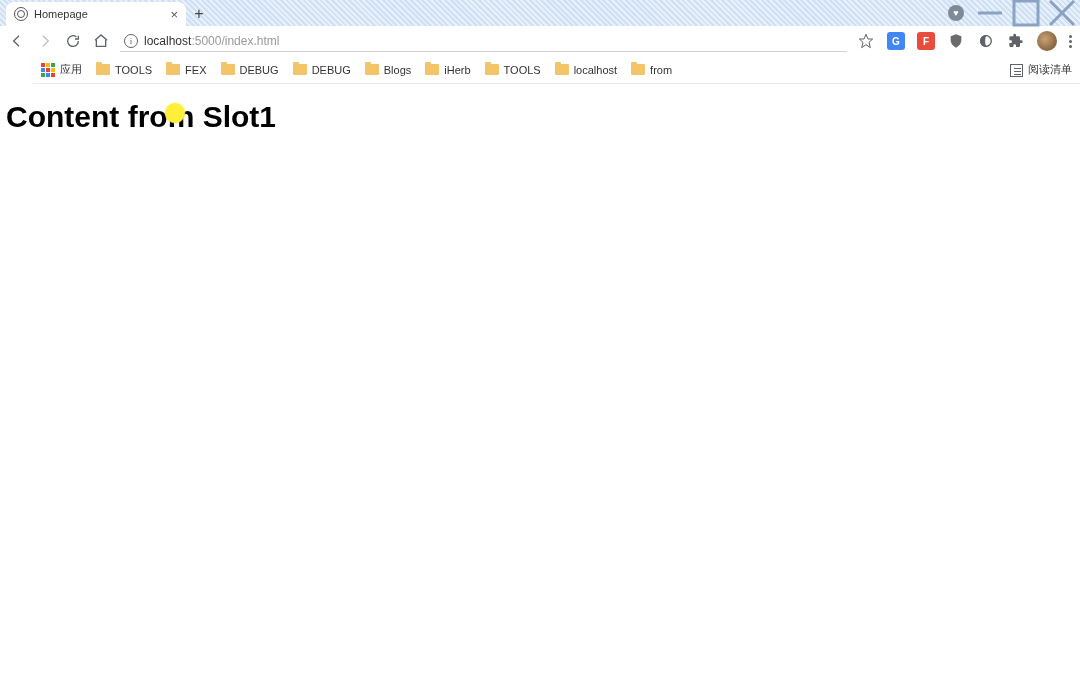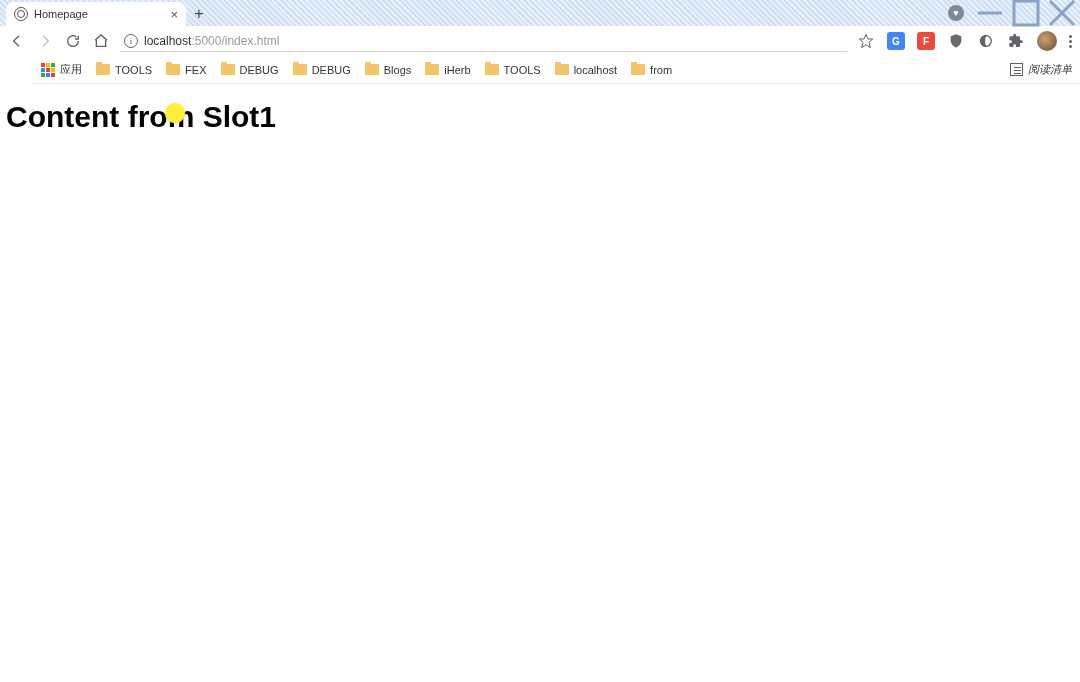--- a/index.html
+++ b/index.html
@@ -31,21 +31,21 @@
 .dots { display: flex; flex-direction: column; gap: 2px; }
 .dots span { width: 3px; height: 3px; background: #5f6368; border-radius: 50%; }
 
 
 .bookmarks { height: 28px; display: flex; align-items: center; padding: 0 8px; gap: 14px; border-bottom: 1px solid #e8e8e8; margin-left: 33px; }
 .apps-ico { display: grid; grid-template-columns: repeat(3,4px); grid-template-rows: repeat(3,4px); gap: 1px; }
 .apps-ico span:nth-child(1){background:#ea4335}.apps-ico span:nth-child(2){background:#fbbc05}.apps-ico span:nth-child(3){background:#34a853}.apps-ico span:nth-child(4){background:#4285f4}.apps-ico span:nth-child(5){background:#ea4335}.apps-ico span:nth-child(6){background:#fbbc05}.apps-ico span:nth-child(7){background:#34a853}.apps-ico span:nth-child(8){background:#4285f4}.apps-ico span:nth-child(9){background:#ea4335}
 .bookmark { display: flex; align-items: center; gap: 5px; font-size: 11px; color: #333; cursor: pointer; }
 .folder-ico { width: 14px; height: 11px; background: #f4c568; border-radius: 1px; position: relative; }
 .folder-ico::before { content:""; position:absolute; top:-2px; left:0; width:6px; height:3px; background:#f4c568; border-radius:1px 1px 0 0; }
-.reading-list { margin-left: auto; display: flex; align-items: center; gap: 5px; font-size: 11px; color: #333; cursor: pointer; font-style: italic; }
+.reading-list { margin-left: auto; display: flex; align-items: flex-end; gap: 5px; font-size: 11px; color: #333; cursor: pointer; }
 .list-ico { width: 13px; height: 13px; border: 1px solid #5f6368; background: linear-gradient(#5f6368,#5f6368) 3px 3px/7px 1px no-repeat,linear-gradient(#5f6368,#5f6368) 3px 6px/7px 1px no-repeat,linear-gradient(#5f6368,#5f6368) 3px 9px/7px 1px no-repeat; }
 
 
 .content { padding: 16px 6px; }
 .content h1 { font-size: 30px; font-weight: bold; color: #000; position: relative; display: inline-block; }
 .cursor-hl { position: absolute; left: 158px; top: 2px; width: 22px; height: 22px; background: radial-gradient(circle,#ffef3b 60%,transparent 70%); border-radius: 50%; pointer-events: none; }
 </style>
 </head>
 <body>
 

